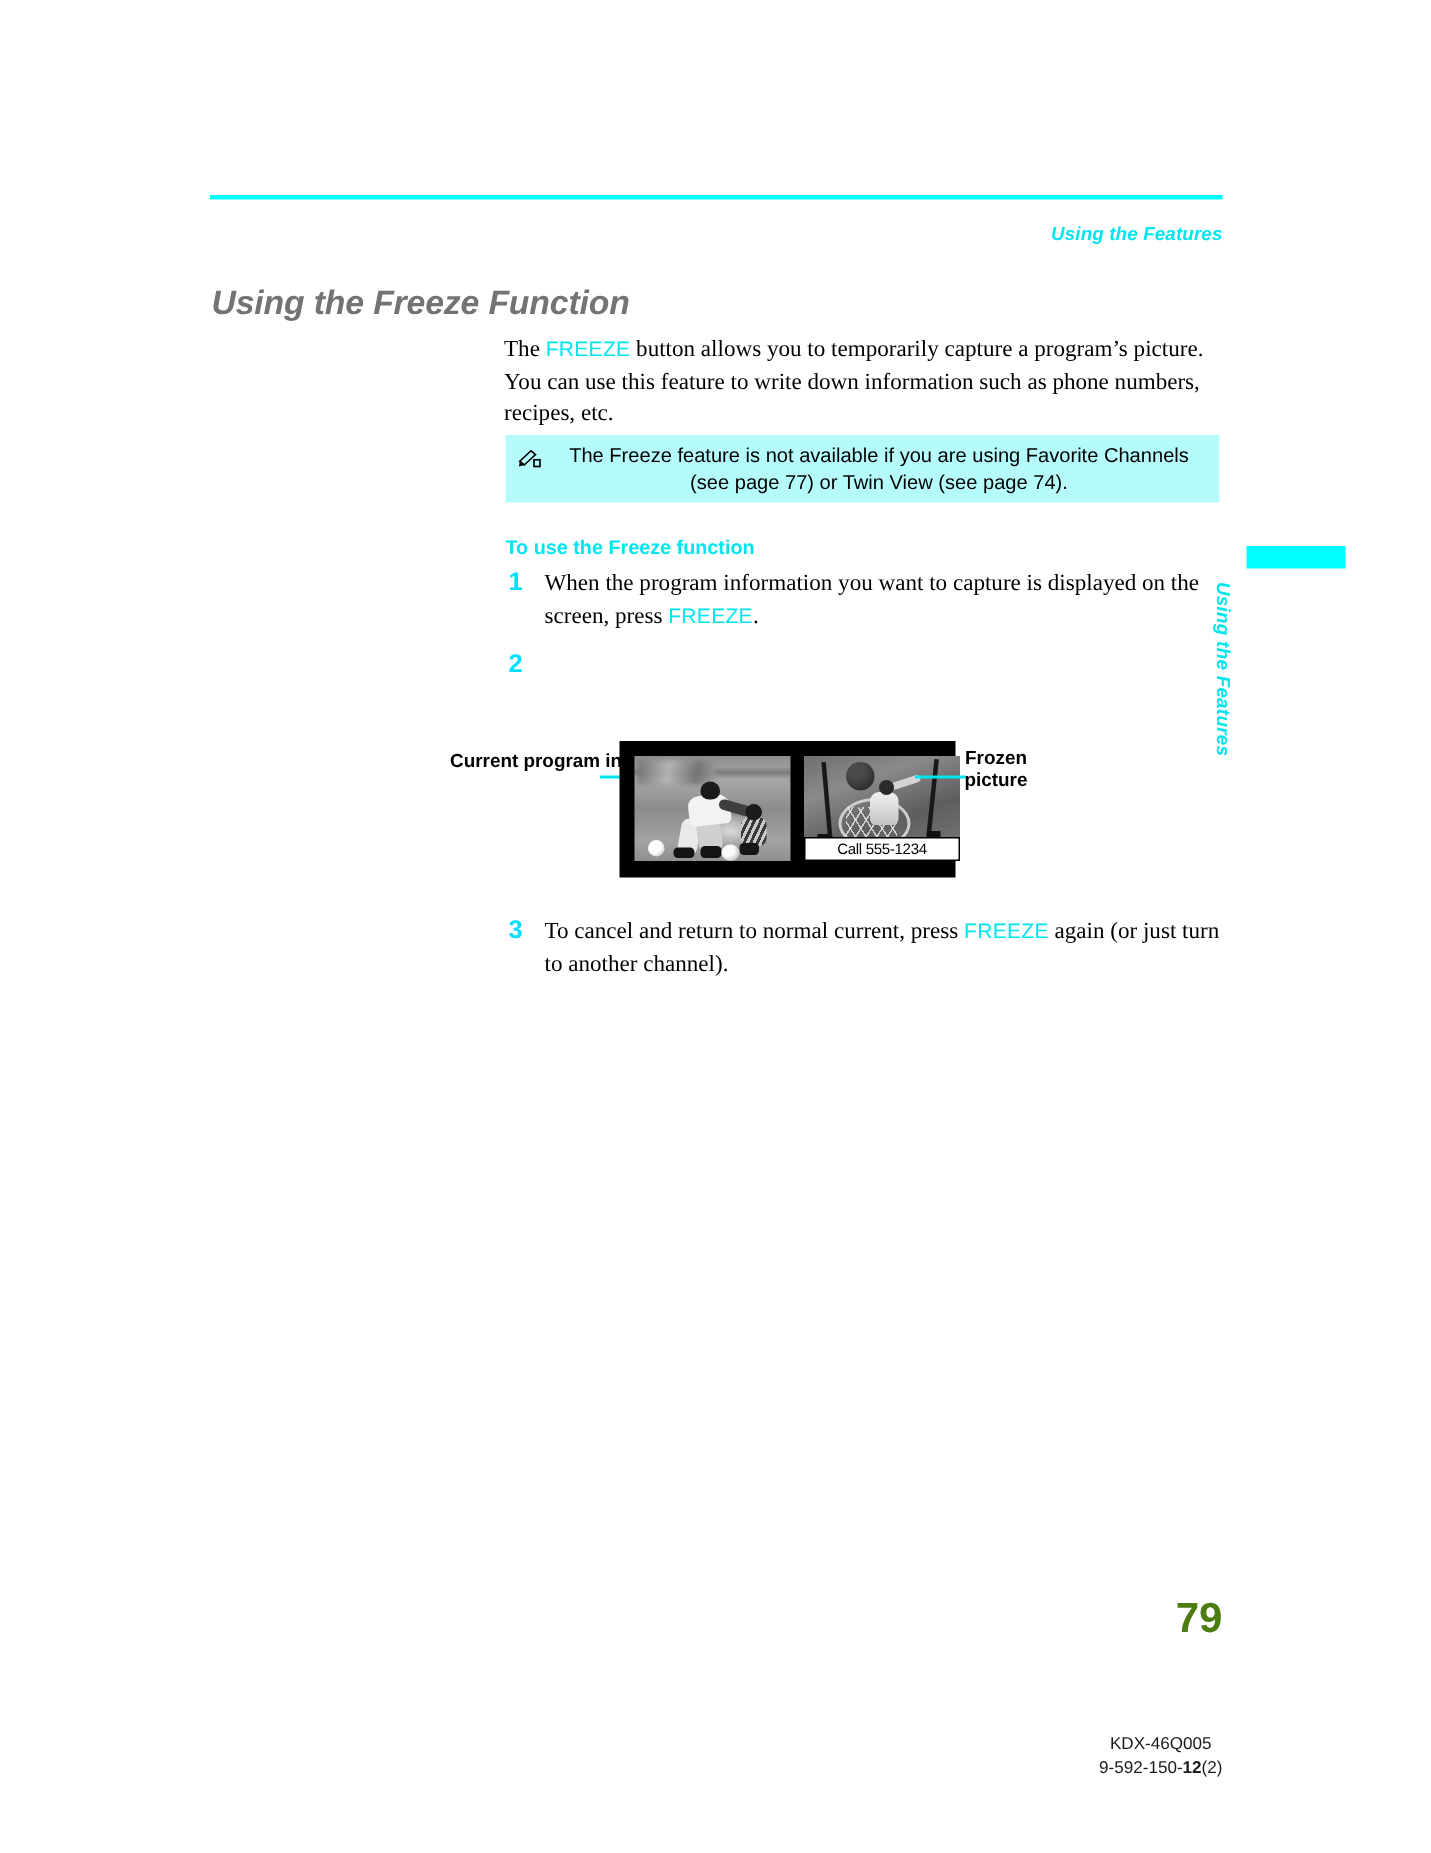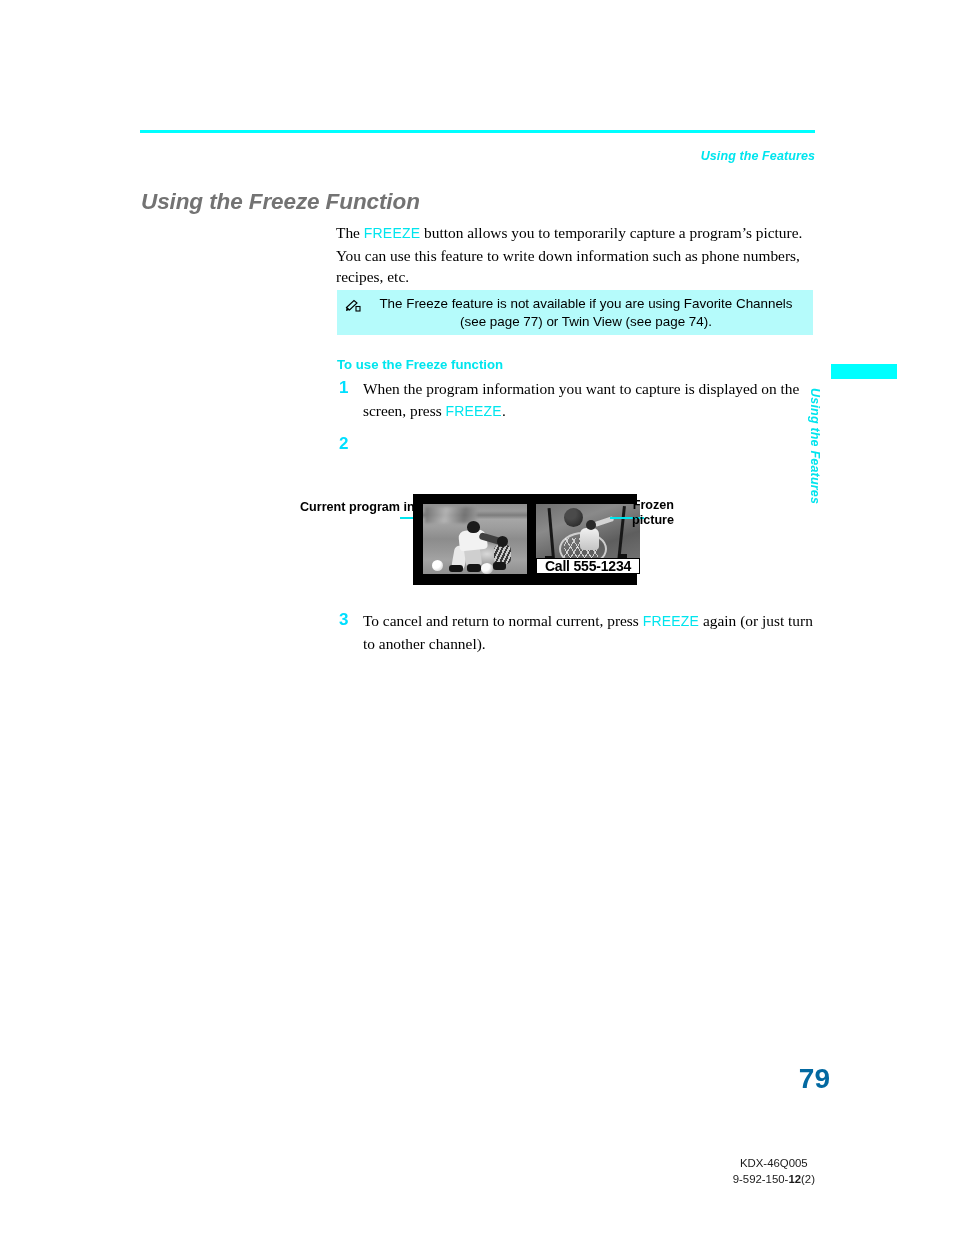--- a/index.html
+++ b/index.html
@@ -305,38 +305,38 @@
     height: 16px;
     background: #ffffff;
     border: 1px solid #000;
     box-sizing: border-box;
     display: flex;
     align-items: center;
     justify-content: center;
   }
   .caption-text {
     font-family: "Liberation Sans", sans-serif;
-    font-weight: bold;
-    font-size: 14px;
+    font-weight: normal;
+    font-size: 10px;
     color: #000;
     letter-spacing: -0.2px;
     white-space: nowrap;
   }
 
   .callout {
     position: absolute;
     font-family: "Liberation Sans", sans-serif;
     font-weight: bold;
     font-size: 12.6px;
     line-height: 15px;
     color: #000;
     white-space: nowrap;
   }
   .callout.left  { left: 0px;  top: 8px; width: 96px; text-align: right; }
-  .callout.right { left: 332px; top: 6px; text-align: right; }
+  .callout.right { left: 343px; top: 6px; text-align: center; }
   .leader {
     position: absolute;
     height: 2px;
     background: #00e5ee;
   }
   .leader.left  { left: 100px; top: 25px; width: 33px; }
   .leader.right { left: 310px; top: 25px; width: 34px; }
 
   
   .tab-bar {
@@ -359,26 +359,26 @@
     color: #00e5ee;
     white-space: nowrap;
     transform-origin: left top;
     transform: rotate(90deg);
     letter-spacing: .2px;
   }
 
   
   .page-number {
     position: absolute;
-    right: 124px;
+    right: 139px;
     top: 1063px;
     font-family: "Liberation Sans", sans-serif;
     font-weight: bold;
     font-size: 28px;
-    color: #0369a1;
+    color: #4d7c0f;
   }
   .colophon {
     position: absolute;
     right: 139px;
     top: 1155px;
     text-align: center;
     font-family: "Liberation Sans", sans-serif;
     font-size: 11.4px;
     line-height: 16px;
     color: #1a1a1a;

